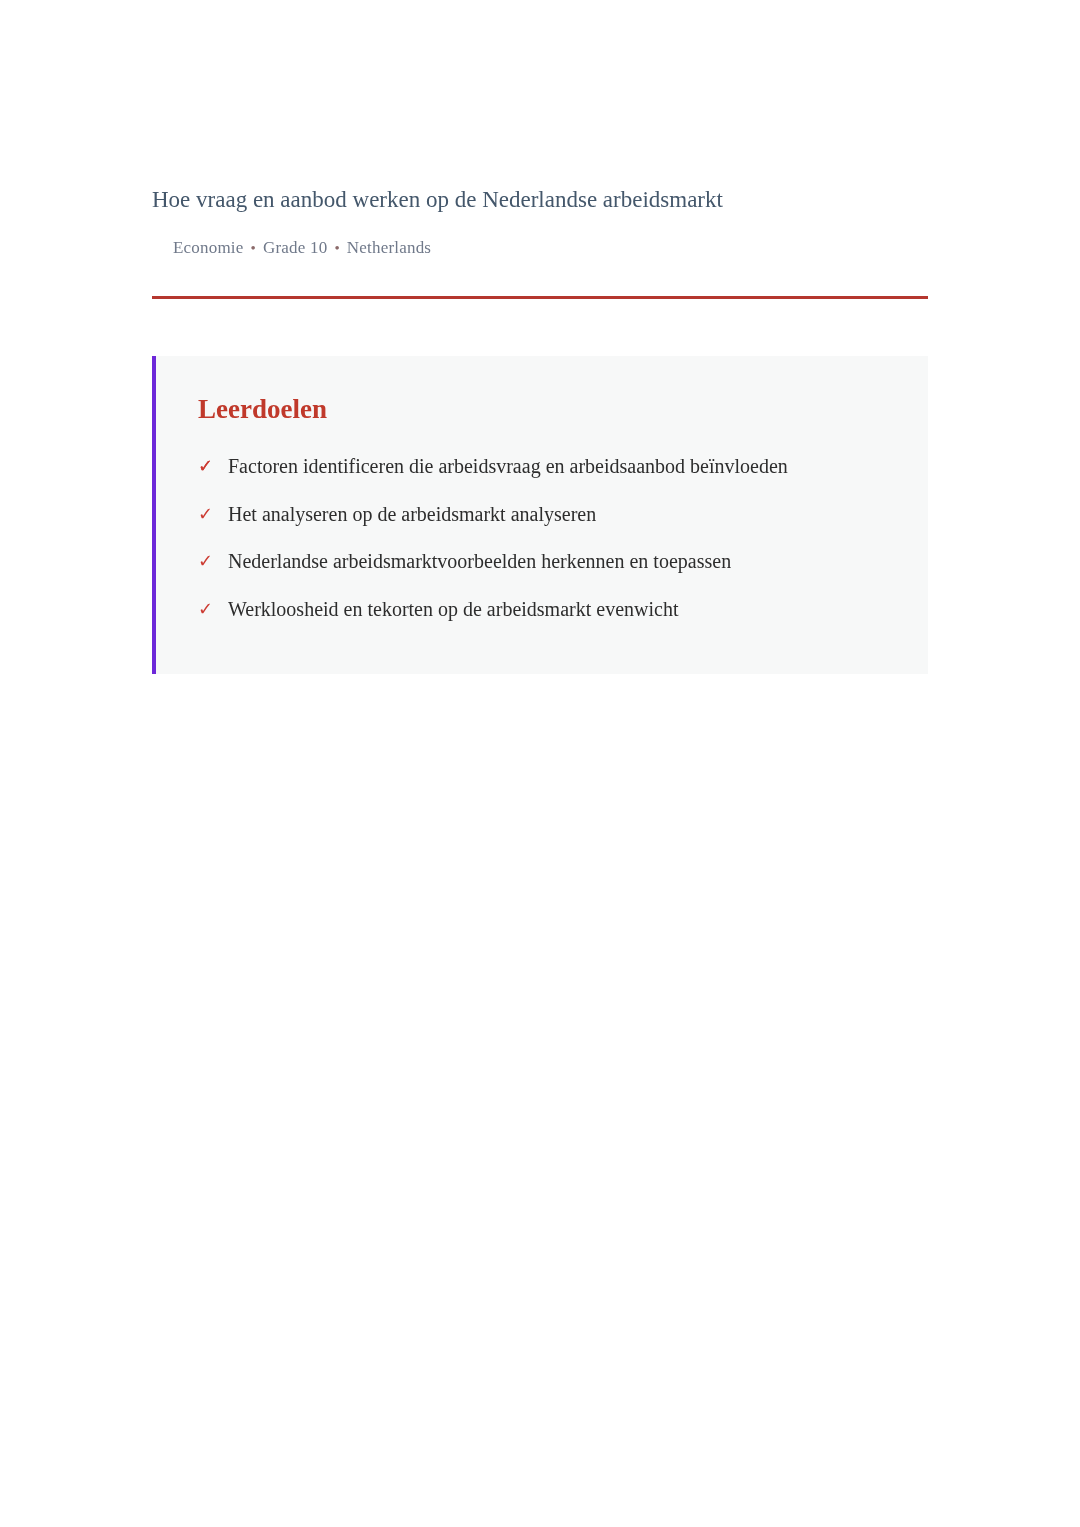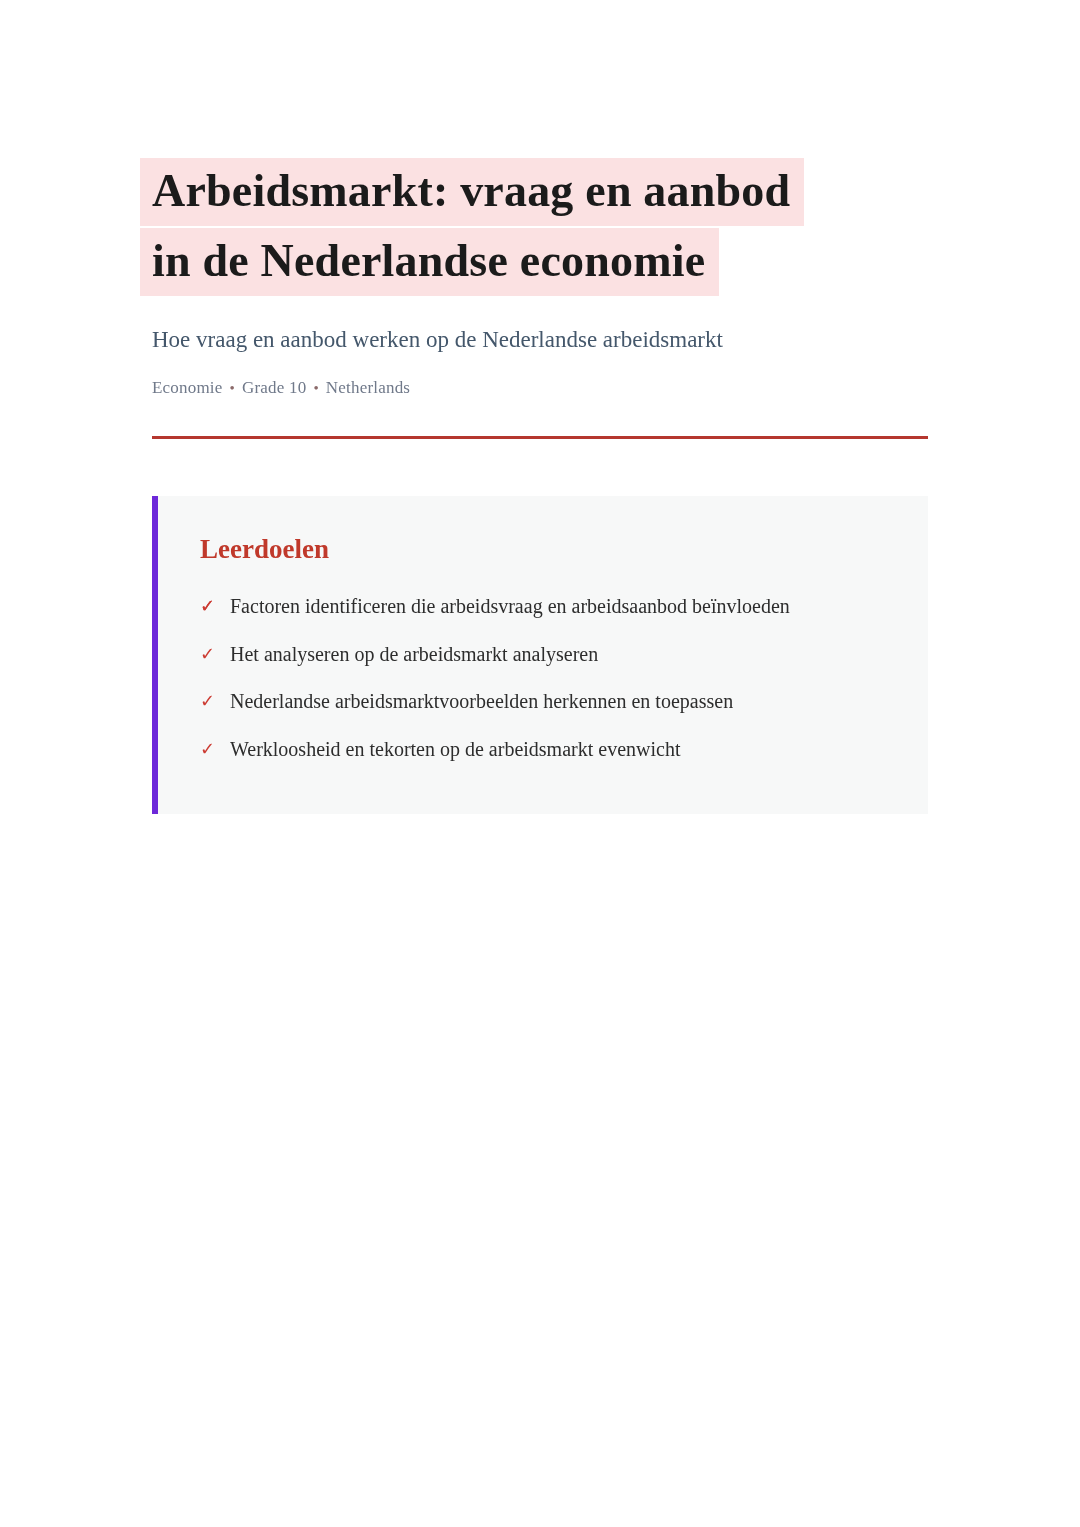--- a/index.html
+++ b/index.html
@@ -40,40 +40,41 @@
     color: #44576b;
     line-height: 1.4;
   }
 
   
   .doc-meta {
     margin-top: 22px;
     font-size: 17px;
     color: #70798a;
     letter-spacing: 0.2px;
+    margin-left: 21px;
   }
   .doc-meta .sep {
     margin: 0 7px;
     color: #8b6a6a;
     font-size: 15px;
   }
 
   
   .rule {
     margin-top: 38px;
     border: none;
     border-top: 3px solid #b5372f;
     width: 100%;
   }
 
   
   .goals-card {
     margin-top: 57px;
     background: #f7f8f8;
-    border-left: 6px solid #6d28d9;
+    border-left: 4px solid #6d28d9;
     padding: 38px 44px 48px 42px;
   }
   .goals-heading {
     font-size: 27px;
     font-weight: 700;
     color: #c0392b;
     margin-bottom: 26px;
   }
   .goals-list {
     list-style: none;
@@ -95,24 +96,20 @@
     color: #cc3b32;
     font-size: 18px;
     font-family: "DejaVu Sans", sans-serif;
   }
 </style>
 </head>
 <body>
 
 <div class="page">
 
-  <h1 class="doc-title">
-    <span class="title-line">Arbeidsmarkt: vraag en aanbod</span><br>
-    <span class="title-line">in de Nederlandse economie</span>
-  </h1>
 
   <div class="doc-subtitle">Hoe vraag en aanbod werken op de Nederlandse arbeidsmarkt</div>
 
   <div class="doc-meta">
     <span>Economie</span><span class="sep">•</span><span>Grade 10</span><span class="sep">•</span><span>Netherlands</span>
   </div>
 
   <hr class="rule">
 
   <section class="goals-card">

